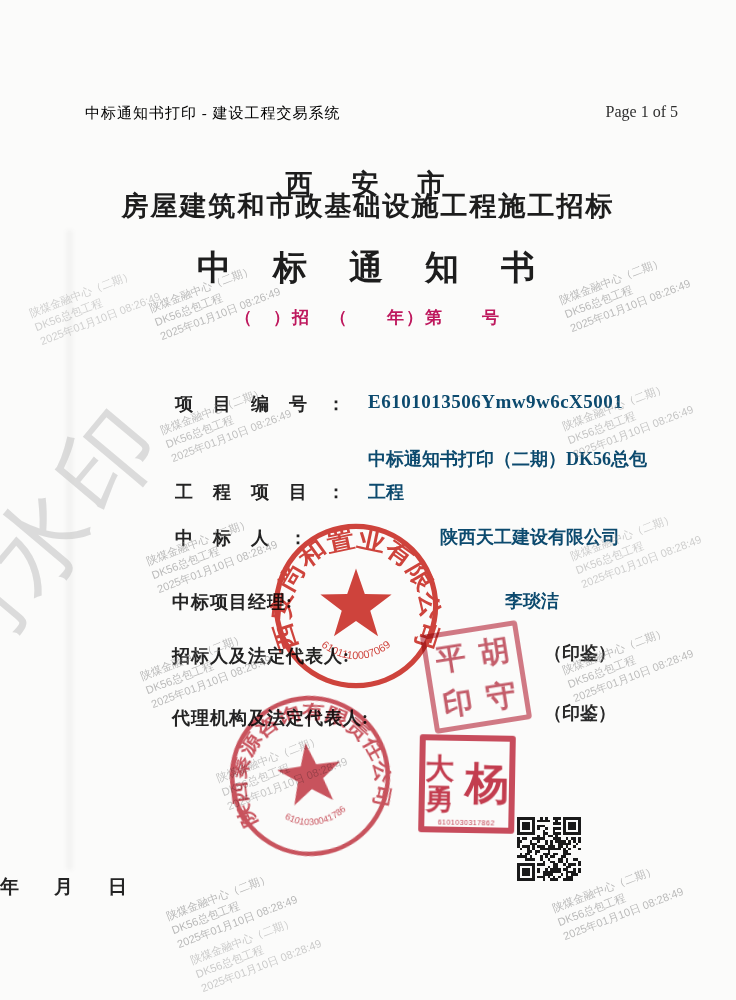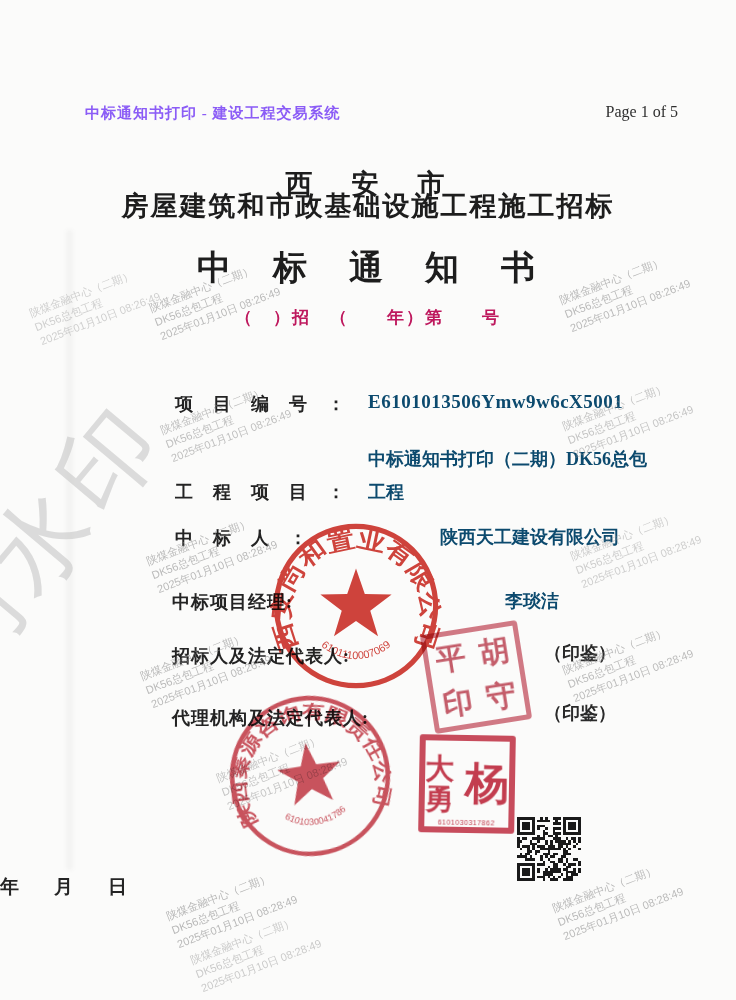--- a/index.html
+++ b/index.html
@@ -4,21 +4,21 @@
 <style>
   html,body{margin:0;padding:0;}
   body{
     width:736px;height:1000px;position:relative;overflow:hidden;
     background:#fbfbfa;
     font-family:"Liberation Serif","DejaVu Serif",serif;
     color:#2b2b2b;
   }
   .abs{position:absolute;}
   
-  .hdr-left{left:85px;top:104px;font-size:15px;font-weight:700;color:#8b5cf6;letter-spacing:1px;}
+  .hdr-left{left:85px;top:104px;font-size:15px;font-weight:400;color:#000000;letter-spacing:1px;}
   .hdr-right{right:58px;top:103px;font-size:16px;color:#2f2f2f;}
   
   .title{left:0;width:100%;text-align:center;font-weight:700;color:#1d1d1d;}
   .t1{top:166px;font-size:27px;letter-spacing:6px;}
   .t2{top:188px;font-size:27px;letter-spacing:2px;}
   .t3{top:245px;font-size:34px;letter-spacing:4px;}
   .docnum{top:306px;font-size:17px;font-weight:700;letter-spacing:2px;color:#be185d;}
   
   .lbl{font-size:18px;font-weight:700;color:#232323;letter-spacing:1px;white-space:nowrap;}
   .val{font-size:18px;font-weight:700;color:#0c4a6e;white-space:nowrap;}

